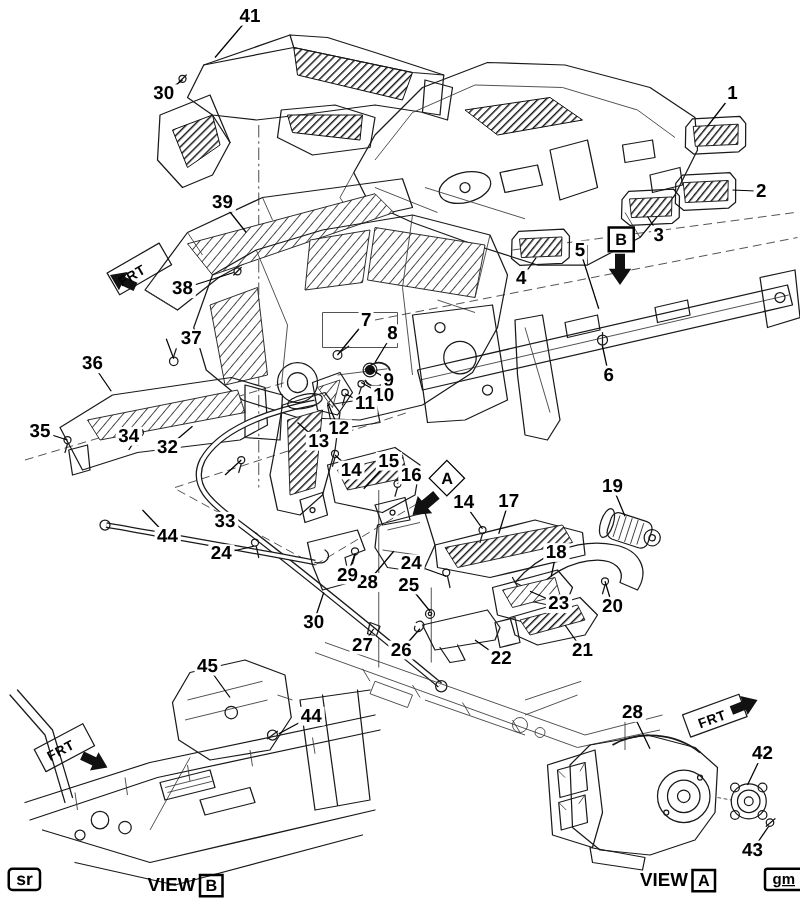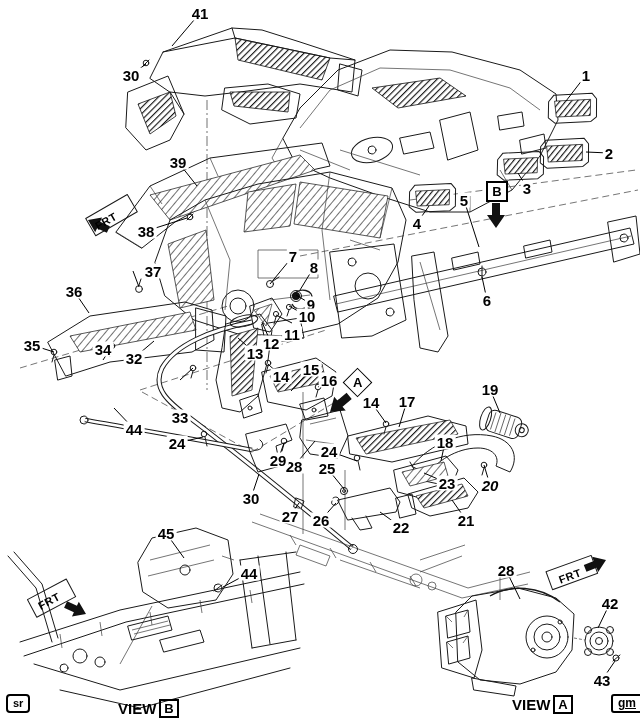--- a/index.html
+++ b/index.html
@@ -11,21 +11,21 @@
   .thin{fill:none;stroke:#3a3a3a;stroke-width:.7;}
   .dash{stroke-dasharray:7 4;}
   .dashdot{stroke-dasharray:10 3 2 3;}
   .blk{fill:#111;stroke:none;}
   .callout{position:absolute;transform:translate(-50%,-50%);font-size:15px;font-weight:700;
            line-height:1;background:#fff;padding:0 2px;white-space:nowrap;}
   .hdr{position:absolute;top:3px;right:5px;font-size:13.5px;font-weight:700;letter-spacing:.4px;white-space:nowrap;}
   .viewlbl{position:absolute;display:flex;align-items:center;gap:3px;font-weight:700;font-size:15px;}
   .viewlbl .lbox{border:2px solid #000;padding:0 3px;font-size:13px;line-height:15px;}
   .badge{position:absolute;border:2px solid #000;border-radius:4px;font-weight:700;
-         font-size:11px;padding:1px 5px;background:#fff;line-height:13px;}
+         font-size:14px;padding:1px 5px;background:#fff;line-height:13px;}
   .badge.gm{text-decoration:underline;font-size:12px;border-radius:3px;}
   .marker{position:absolute;border:2px solid #000;background:#fff;display:flex;
           align-items:center;justify-content:center;font-weight:700;font-size:13px;}
   #marker-b{left:486px;top:181px;width:18px;height:17px;}
   #marker-a{left:347px;top:372px;width:19px;height:19px;transform:rotate(45deg);border-width:1.5px;}
   #marker-a span{transform:rotate(-45deg);}
   .frt{position:absolute;font-size:11px;font-weight:700;letter-spacing:.6px;
        transform:translate(-50%,-50%) rotate(var(--rot));white-space:nowrap;}
 </style>
 </head>
@@ -371,41 +371,41 @@
       <div class="callout" style="left: 464px; top: 200px;">5</div>
       <div class="callout" style="left: 487px; top: 300px;">6</div>
       <div class="callout" style="left: 178px; top: 162px;">39</div>
       <div class="callout" style="left: 146px; top: 231px;">38</div>
       <div class="callout" style="left: 133px; top: 271px; margin-left: 20px;">37</div>
       <div class="callout" style="left: 293px; top: 256px;">7</div>
       <div class="callout" style="left: 314px; top: 267px;">8</div>
       <div class="callout" style="left: 74px; top: 291px;">36</div>
       <div class="callout" style="left: 311px; top: 304px;">9</div>
       <div class="callout" style="left: 307px; top: 316px;">10</div>
-      <div class="callout" style="left: 292px; top: 323px; margin-top: 11px;">11</div>
+      <div class="callout" style="left: 292px; top: 323px;">11</div>
       <div class="callout" style="left: 32px; top: 345px;">35</div>
       <div class="callout" style="left: 103px; top: 349px;">34</div>
       <div class="callout" style="left: 134px; top: 358px;">32</div>
       <div class="callout" style="left: 271px; top: 343px;">12</div>
       <div class="callout" style="left: 255px; top: 353px;">13</div>
       <div class="callout" style="left: 180px; top: 380px; margin-top: 37px;">33</div>
       <div class="callout" style="left: 281px; top: 376px;">14</div>
       <div class="callout" style="left: 311px; top: 369px;">15</div>
       <div class="callout" style="left: 329px; top: 380px;">16</div>
       <div class="callout" style="left: 371px; top: 402px;">14</div>
       <div class="callout" style="left: 407px; top: 401px;">17</div>
       <div class="callout" style="left: 490px; top: 389px;">19</div>
       <div class="callout" style="left: 134px; top: 429px;">44</div>
       <div class="callout" style="left: 177px; top: 443px;">24</div>
       <div class="callout" style="left: 445px; top: 442px;">18</div>
       <div class="callout" style="left: 294px; top: 466px;">28</div>
       <div class="callout" style="left: 329px; top: 451px;">24</div>
       <div class="callout" style="left: 327px; top: 468px;">25</div>
       <div class="callout" style="left: 278px; top: 460px;">29</div>
-      <div class="callout" style="left: 490px; top: 485px; font-style: italic;">20</div>
+      <div class="callout" style="left: 490px; top: 485px;">20</div>
       <div class="callout" style="left: 447px; top: 483px;">23</div>
       <div class="callout" style="left: 251px; top: 498px; text-align: right;">30</div>
       <div class="callout" style="left: 290px; top: 516px;">27</div>
       <div class="callout" style="left: 321px; top: 520px;">26</div>
       <div class="callout" style="left: 466px; top: 520px;">21</div>
       <div class="callout" style="left: 401px; top: 527px;">22</div>
       <div class="callout" style="left: 166px; top: 533px;">45</div>
       <div class="callout" style="left: 249px; top: 573px;">44</div>
       <div class="callout" style="left: 506px; top: 570px;">28</div>
       <div class="callout" style="left: 610px; top: 603px;">42</div>

